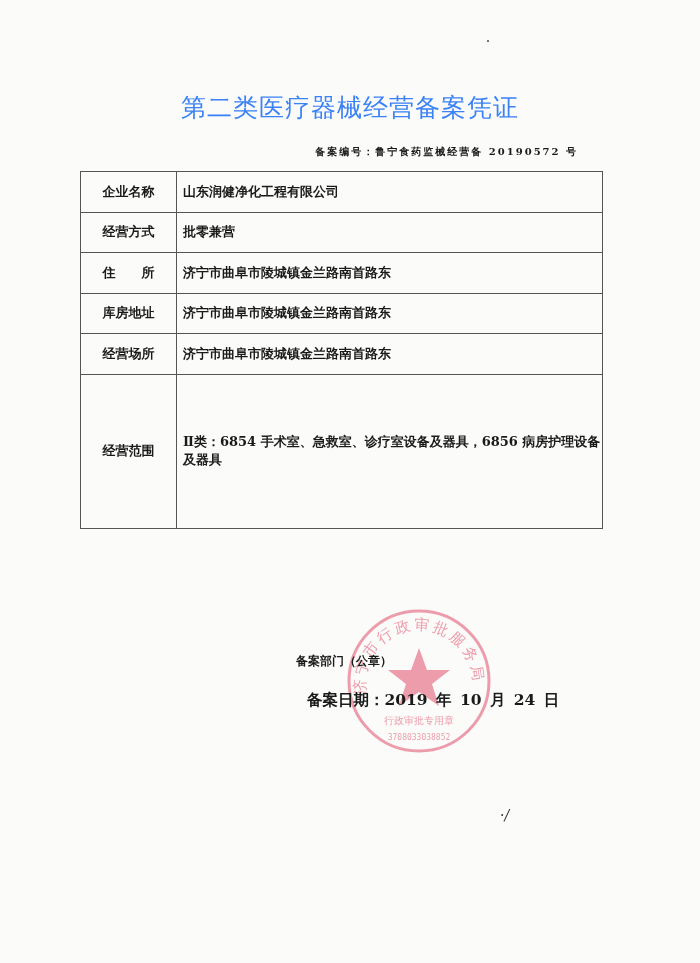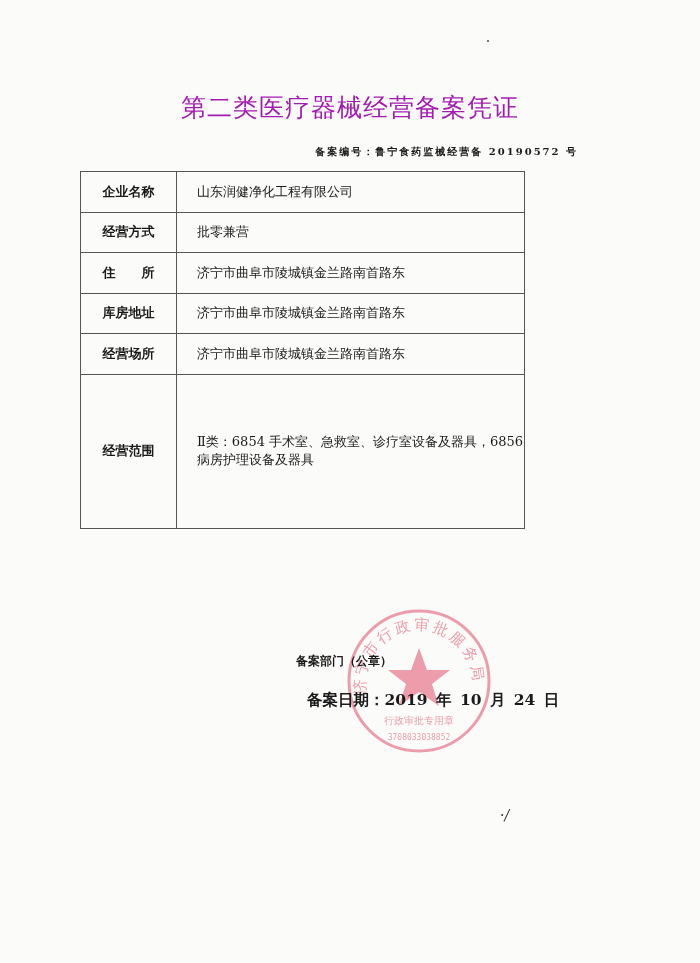--- a/index.html
+++ b/index.html
@@ -3,32 +3,32 @@
 <meta charset="utf-8">
 <style>
   html, body { margin:0; padding:0; }
   body {
     width:700px; height:963px; background:#fbfbfa; position:relative; overflow:hidden;
     font-family:"DejaVu Serif", "Liberation Serif", serif; color:#1a1a1a;
   }
   .title {
     position:absolute; left:0; width:700px; top:91px; text-align:center;
     font-family:Liberation Serif, serif;
-    font-size:25px; letter-spacing:1px; color:#a21caf;
+    font-size:25px; letter-spacing:1px; color:#3b82f6;
   }
   .record-no {
     position:absolute; right:122px; top:145px; font-size:10px; font-weight:bold; letter-spacing:2px;
   }
   .tbl {
-    position:absolute; left:80px; top:171px; width:445px;
+    position:absolute; left:80px; top:171px; width:523px;
     border-collapse:collapse; border:1.5px solid #444;
   }
   .tbl td { border:1.5px solid #555; font-size:13px; padding:0; }
   .tbl td.lbl { width:95px; text-align:center; font-weight:bold; }
-  .tbl td.val { padding-left:20px; font-weight:normal; }
+  .tbl td.val { padding-left:6px; font-weight:bold; }
   .tbl tr.r { height:40.5px; }
   .tbl tr.big { height:154px; }
   .dept {
     position:absolute; left:296px; top:653px; font-size:12px; font-weight:bold; z-index:2;
   }
   .date {
     position:absolute; left:307px; top:690px; font-size:15.5px; font-weight:bold; z-index:2; word-spacing:3px;
   }
   .stamp {
     position:absolute; left:344px; top:606px; width:150px; height:150px; z-index:1; opacity:0.55;

